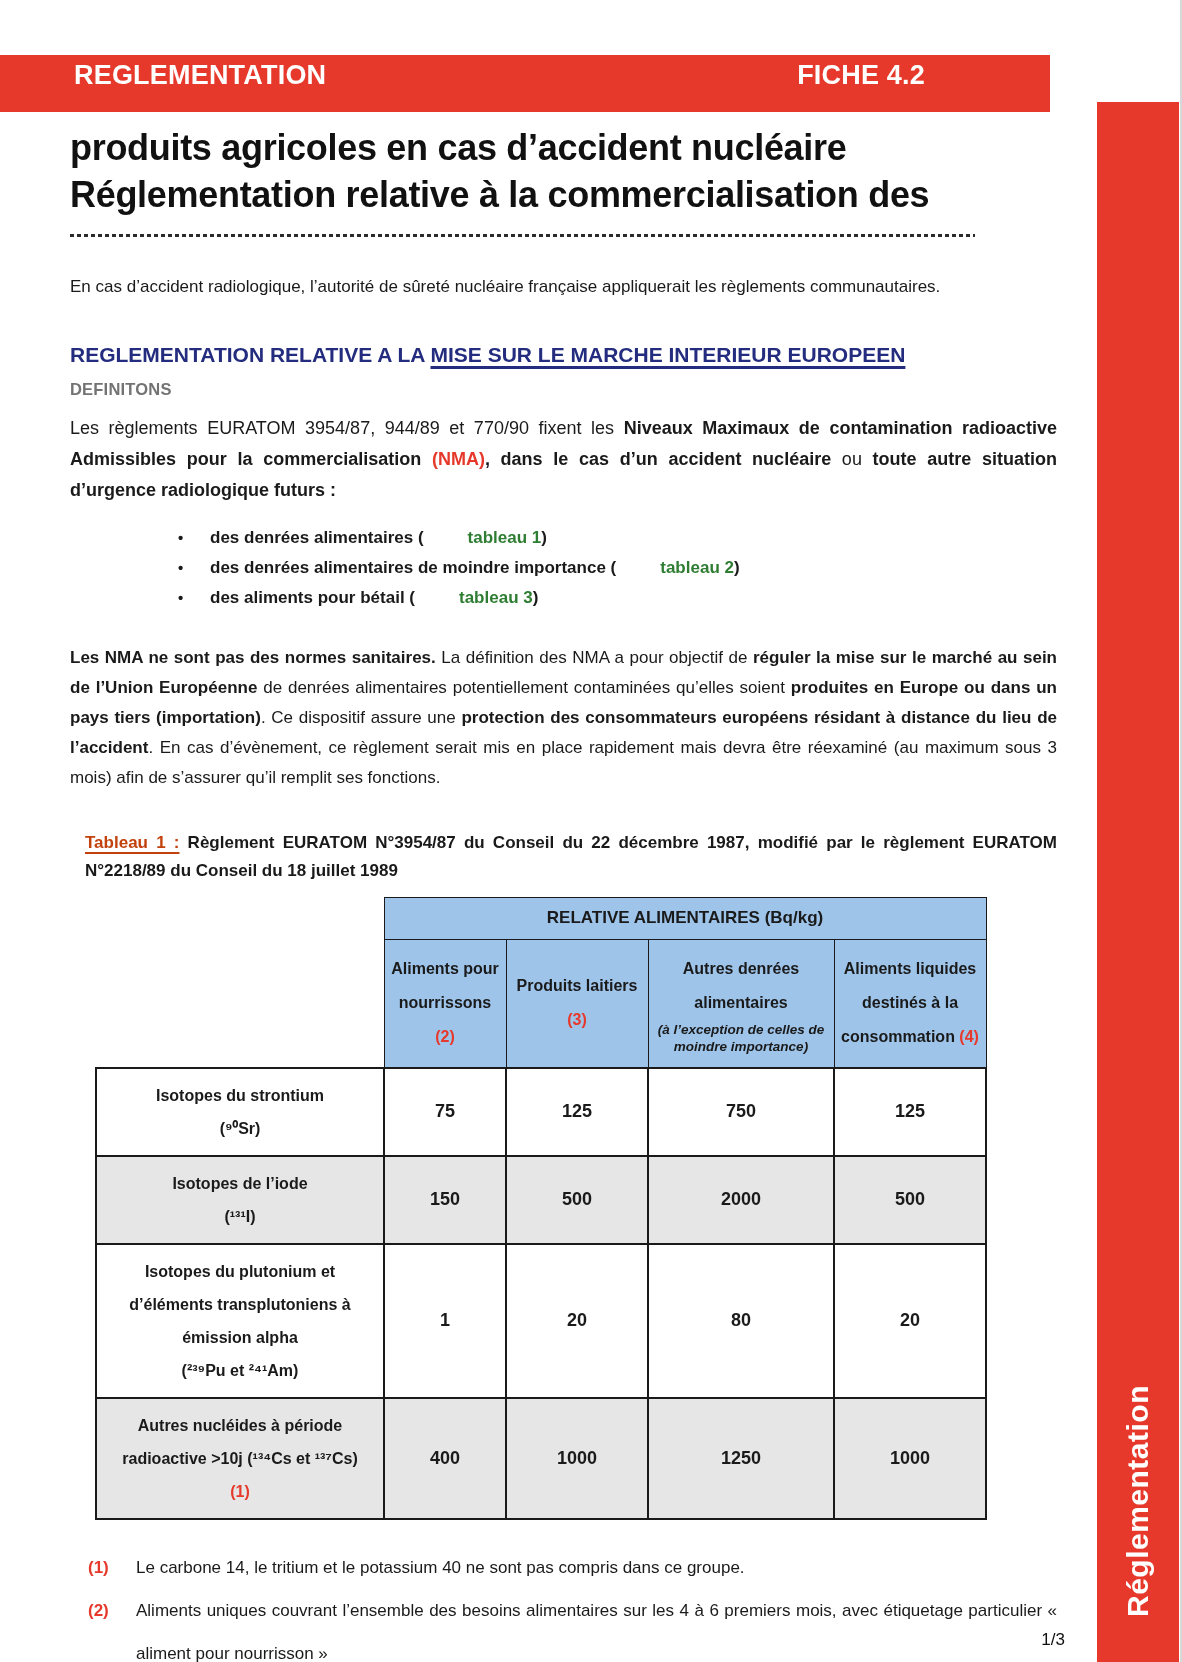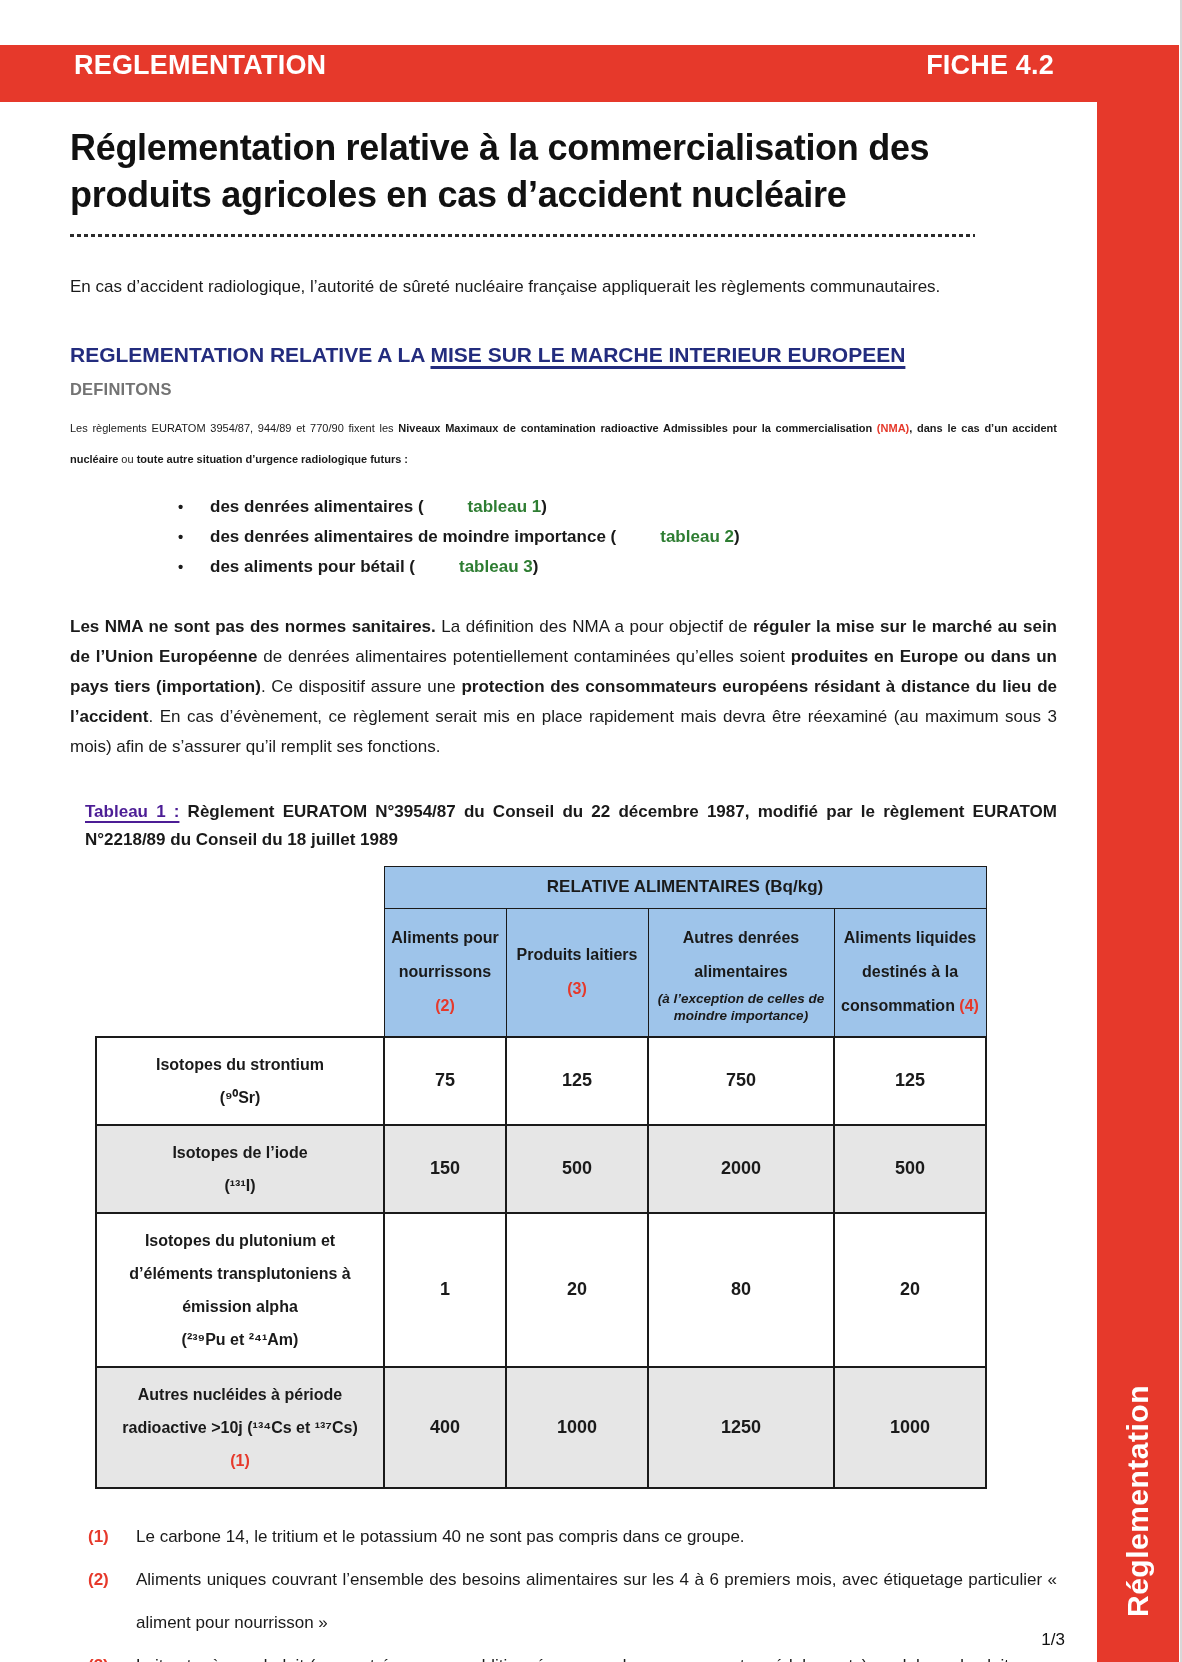--- a/index.html
+++ b/index.html
@@ -7,22 +7,22 @@
   body {
     position: relative;
     width: 1182px; height: 1662px;
     background: #ffffff;
     font-family: "Liberation Sans", sans-serif;
     color: #1a1a1a;
     overflow: hidden;
     border-right: 2px solid #d8d8d8;
   }
   .top-band {
-    position: absolute; left: 0; top: 45px;
-    width: 1179px; height: 57px;
+    position: absolute; left: 0; top: 55px;
+    width: 1050px; height: 57px;
     background: #E6392B;
     display: flex; align-items: center; justify-content: space-between;
     padding: 0 125px 16px 74px;
   }
   .top-band .band-text {
     color: #fff; font-weight: bold; font-size: 27px; letter-spacing: 0.2px;
   }
   .side-band {
     position: absolute; left: 1097px; top: 102px;
     width: 82px; height: 1560px;
@@ -55,38 +55,38 @@
     margin-top: 46px;
     font-size: 21px; font-weight: bold; color: #232C7E;
   }
   .section-heading .uline {
     text-decoration: underline; text-decoration-thickness: 2.5px; text-underline-offset: 4px;
   }
   .subheading {
     margin-top: 13px;
     font-size: 16.5px; font-weight: bold; color: #737373; letter-spacing: 0.2px;
   }
-  .para { margin-top: 14px; font-size: 11px; line-height: 31px; text-align: justify; }
+  .para { margin-top: 14px; font-size: 18px; line-height: 31px; text-align: justify; }
   .para2 { margin-top: 30px; font-size: 17px; line-height: 30px; text-align: justify; }
   .b { font-weight: bold; }
   .red { color: #E6392B; }
   .green { color: #2E7D32; }
   a.green { text-decoration: none; cursor: pointer; padding-left: 44px; }
   .bullets { margin-top: 17px; }
   .bullet {
     position: relative; padding-left: 140px;
     font-size: 17px; font-weight: bold; line-height: 30px; margin-bottom: 0;
   }
   .bullet .dot { position: absolute; left: 108px; top: 0; font-size: 15px; }
   .tbl-caption {
     margin-top: 36px; margin-left: 15px; width: 972px;
     font-size: 17px; font-weight: bold; line-height: 28px; text-align: justify;
   }
   .tbl-caption .cap-label {
-    color: #4c1d95;
+    color: #c2410c;
     text-decoration: underline; text-decoration-thickness: 2px; text-underline-offset: 4px;
   }
   .tbl-wrap { margin-top: 12px; margin-left: 25px; }
   table { border-collapse: collapse; table-layout: fixed; width: 890px; }
   td { vertical-align: middle; }
   td.ghost { border: none; background: transparent; }
   td.blue {
     background: #9EC4EA; border: 1.5px solid #1a1a1a;
     text-align: center; font-weight: bold;
   }
@@ -119,22 +119,22 @@
 
 <div class="side-band">
   <div class="side-tab-wrap">
     <span>Réglementation</span>
   </div>
 </div>
 
 <div class="content">
 
   <h1 class="doc-title">
+    <span style="display:block">produits agricoles en cas d’accident nucléaire</span>
     <span style="display:block">Réglementation relative à la commercialisation des</span>
-    <span style="display:block">produits agricoles en cas d’accident nucléaire</span>
   </h1>
 
   <div class="dashed-divider"></div>
 
   <p class="intro">En cas d’accident radiologique, l’autorité de sûreté nucléaire française appliquerait les règlements communautaires.</p>
 
   <h2 class="section-heading"><span>REGLEMENTATION RELATIVE A LA </span><span class="uline">MISE SUR LE MARCHE INTERIEUR EUROPEEN</span></h2>
 
   <h3 class="subheading">DEFINITONS</h3>
 

